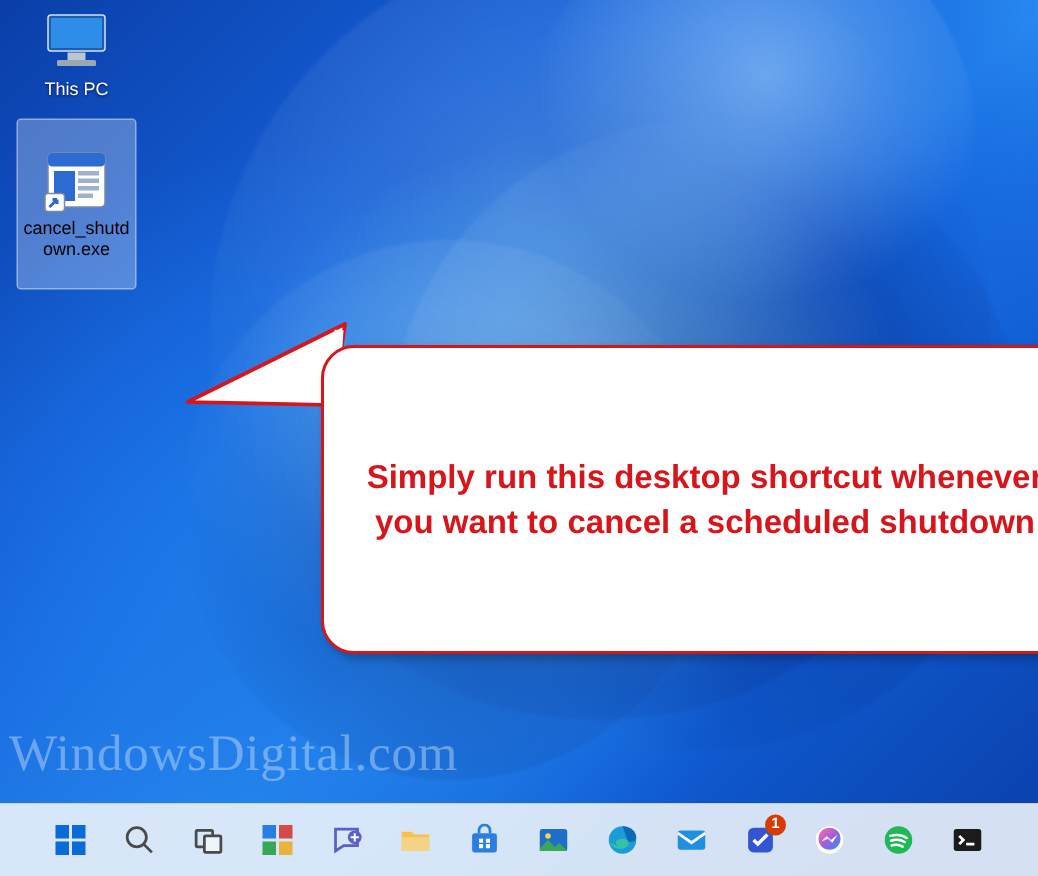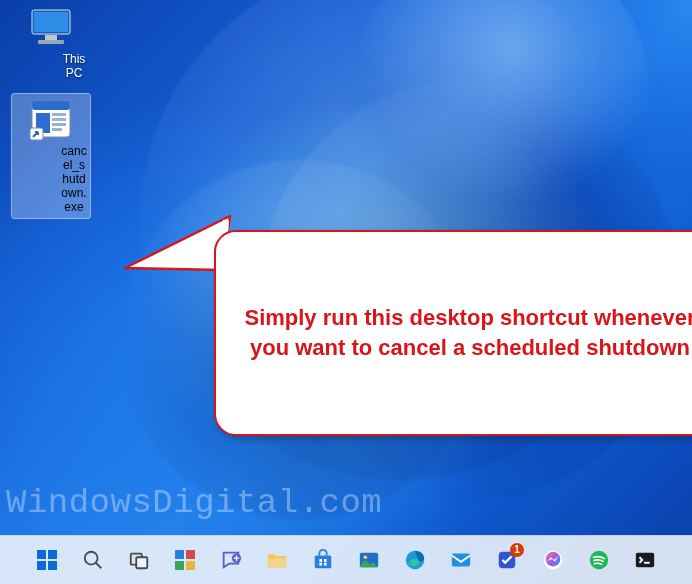--- a/index.html
+++ b/index.html
@@ -23,30 +23,30 @@
   }
   .s1 { width: 520px; height: 520px; left: 140px; top: -40px; transform: rotate(15deg); }
   .s2 { width: 420px; height: 420px; left: 260px; top: 80px; transform: rotate(-20deg); }
   .s3 { width: 360px; height: 360px; left: 120px; top: 160px; transform: rotate(40deg); }
   .s4 { width: 300px; height: 300px; left: 350px; top: -60px; transform: rotate(60deg);
         background: radial-gradient(circle at 40% 40%, rgba(180,220,255,0.5), rgba(180,220,255,0) 60%); }
 
   
   .icon-grid { position: absolute; top: 6px; left: 12px; width: 90px; }
   .dicon { width: 78px; margin-bottom: 14px; text-align: center; cursor: default; }
-  .dicon.selected { background: rgba(255,255,255,0.28); outline: 1px solid rgba(255,255,255,0.55); border-radius: 2px; padding: 4px 0; }
+  .dicon.selected { background: rgba(255,255,255,0.28); outline: 1px solid rgba(255,255,255,0.55); border-radius: 2px; padding: 19px 0; }
   .dicon .glyph { width: 48px; height: 44px; margin: 0 auto 2px; display:flex; align-items:center; justify-content:center; }
-  .dicon .label { color: #fff; font-size: 12px; line-height: 14px; text-shadow: 0 1px 2px rgba(0,0,0,0.7); word-wrap: break-word; padding: 0 2px; margin-left: 46px; }
+  .dicon .label { color: #fff; font-size: 12px; line-height: 14px; text-shadow: 0 1px 2px rgba(0,0,0,0.7); word-wrap: break-word; padding: 0 2px; }
   .dicon.selected .label { color: #000; text-shadow:none; background: rgba(255,255,255,0.0); }
 
   
   .watermark {
     position: absolute; left: 6px; bottom: 62px;
     font-size: 28px; letter-spacing: 0.5px;
-    font-family: Liberation Mono, monospace;
+    font-family: Liberation Serif, serif;
     color: rgba(255,255,255,0.35);
     font-weight: 400;
   }
   .watermark .w-leading { font-size: 34px; }
 
   
   .callout {
     position: absolute;
     left: 214px; top: 230px;
     width: 512px; height: 206px;

